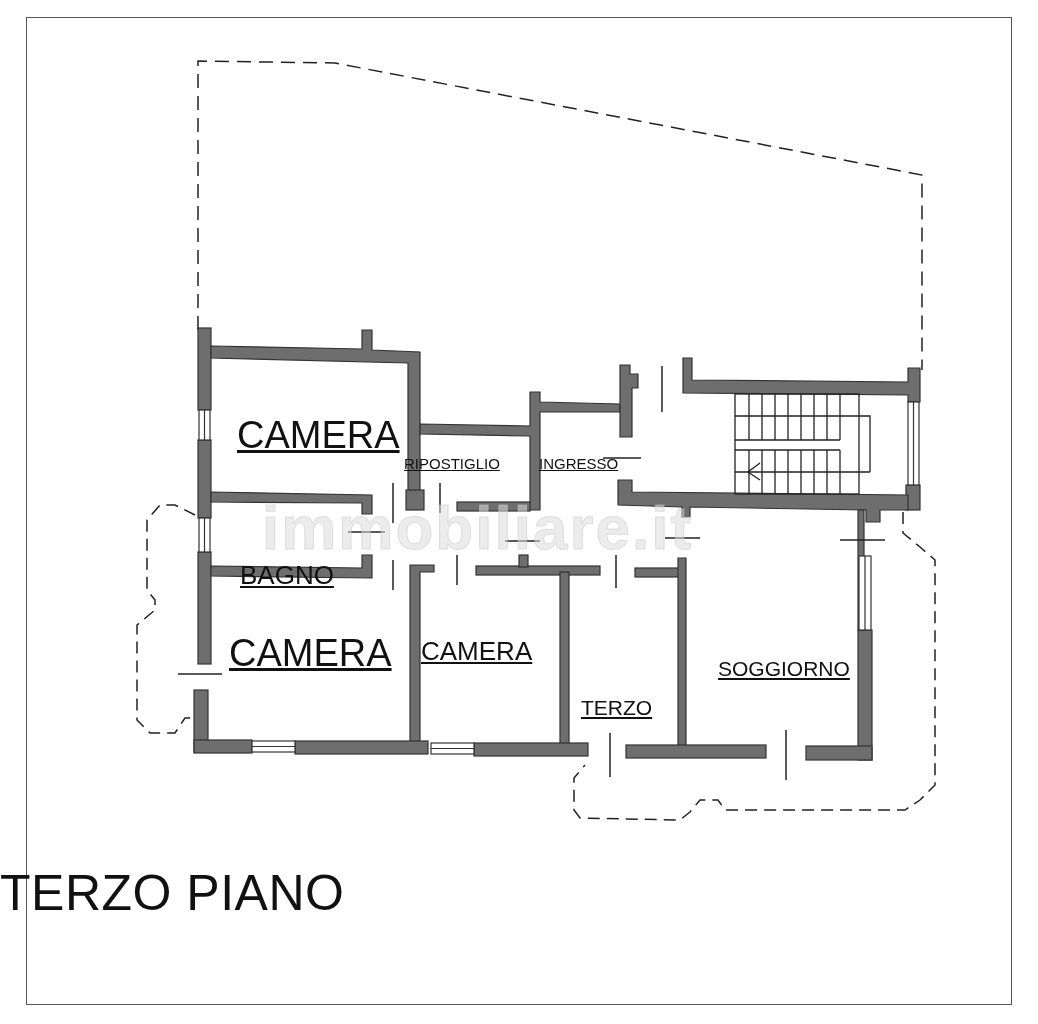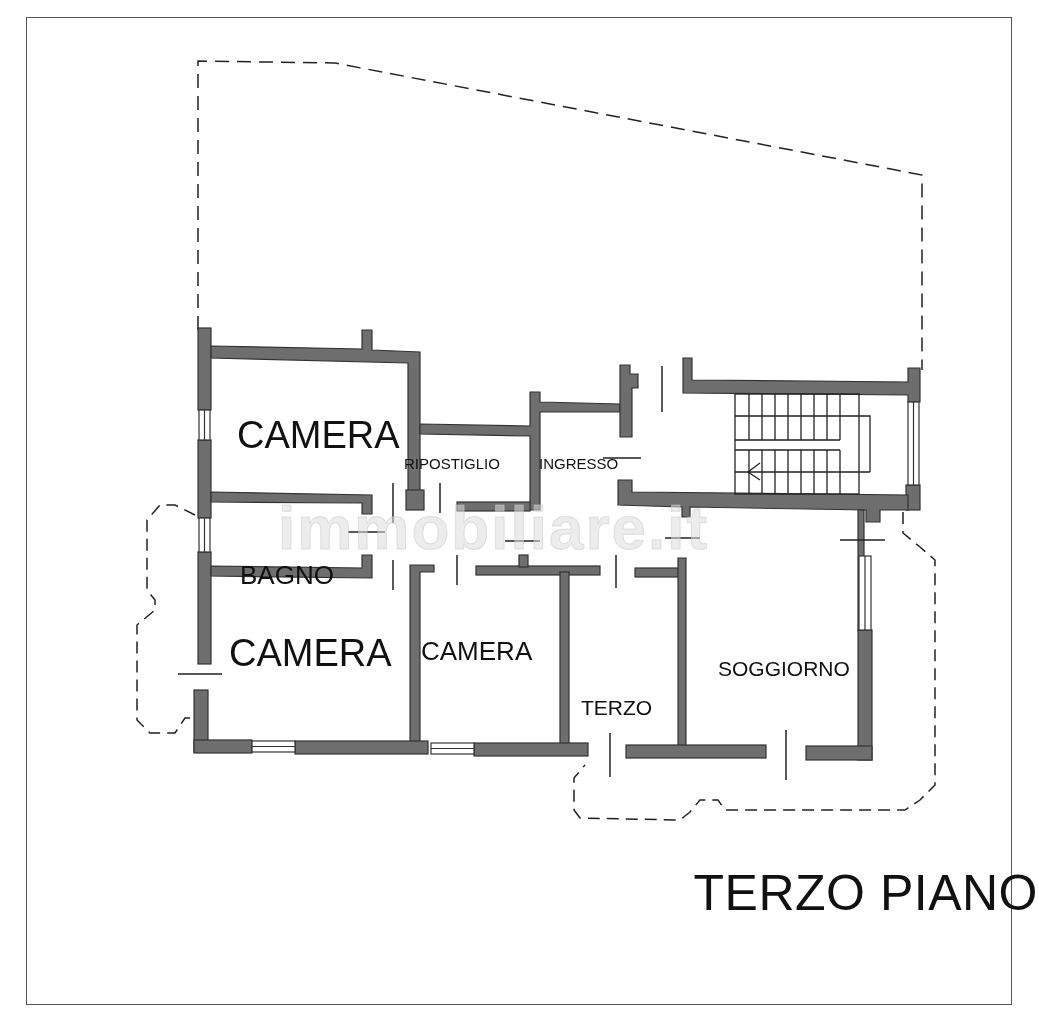--- a/index.html
+++ b/index.html
@@ -1,25 +1,25 @@
 <!DOCTYPE html>
 <html><head>
 <meta charset="utf-8">
 <style>
   html, body { margin: 0; padding: 0; background: #ffffff; }
   body { width: 1038px; height: 1024px; position: relative; overflow: hidden; font-family: "Liberation Sans", sans-serif; }
   .frame { position: absolute; left: 26px; top: 17px; width: 986px; height: 988px; border: 1.5px solid #555555; box-sizing: border-box; }
   svg.plan { position: absolute; left: 0; top: 0; }
-  .lbl { position: absolute; color: #111111; white-space: nowrap; font-family: "Liberation Sans", sans-serif; line-height: 1; }
+  .lbl { position: absolute; color: #111111; white-space: nowrap; font-family: "Liberation Sans", sans-serif; line-height: 1; text-decoration: underline; }
   .lbl-big { font-size: 38px; }
   .lbl-mid { font-size: 26px; }
   .lbl-small { font-size: 21px; }
   .lbl-xsmall { font-size: 15px; }
-  .title { position: absolute; left: 0; width: 1038px; top: 864px; text-align: right; font-size: 50px; color: #111111; letter-spacing: 0.5px; }
-  .watermark { position: absolute; left: 262px; top: 492px; font-size: 62px; font-weight: bold; color: rgba(220,220,220,0.55); -webkit-text-stroke: 1px rgba(200,200,200,0.5); letter-spacing: 2px; pointer-events: none; margin-left: 16px; }
+  .title { position: absolute; left: 0; width: 1038px; top: 864px; text-align: left; font-size: 50px; color: #111111; letter-spacing: 0.5px; }
+  .watermark { position: absolute; left: 262px; top: 492px; font-size: 62px; font-weight: bold; color: rgba(220,220,220,0.55); -webkit-text-stroke: 1px rgba(200,200,200,0.5); letter-spacing: 2px; pointer-events: none; }
 </style>
 </head>
 <body>
 
 <div class="frame"></div>
 
 <svg class="plan" width="1038" height="1024" viewBox="0 0 1038 1024">
 
   <g fill="none" stroke="#222" stroke-width="1.5" stroke-dasharray="14,8">
     <polyline points="198,330 198,61 335,63 922,175 922,370"></polyline>

